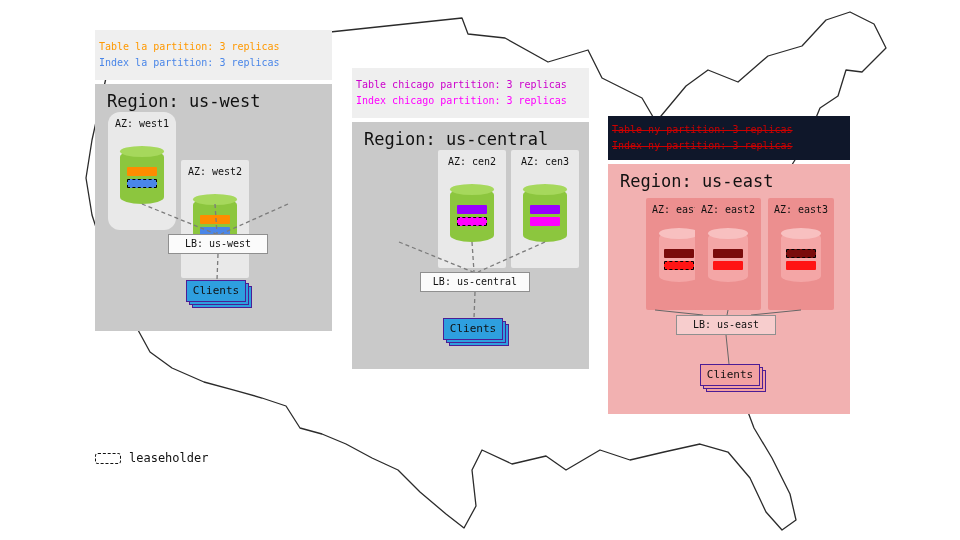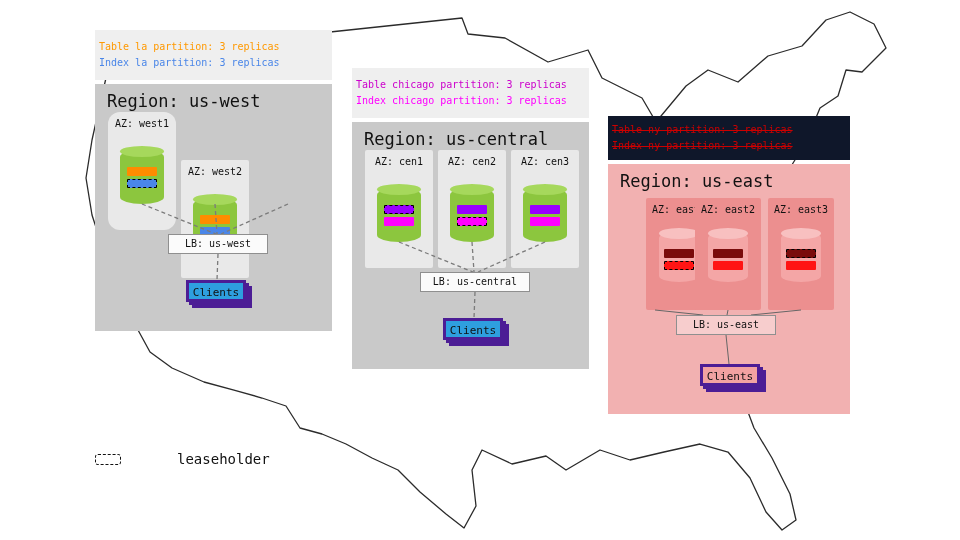--- a/index.html
+++ b/index.html
@@ -34,36 +34,36 @@
   .bar.b2 { top: 33px; }
   .bar.leaseholder { border-color: #000; }
 
   .conn { position: absolute; left: 0; top: 0; }
   .conn line { stroke: #7b7b7b; stroke-width: 1.3; stroke-dasharray: 4 3; }
   .conn.solid line { stroke: #666; stroke-width: 1; stroke-dasharray: none; }
 
   .lb { position: absolute; height: 20px; line-height: 18px; text-align: center; font-size: 10px; border: 1px solid #8f8f8f; white-space: nowrap; }
 
   .clients { position: absolute; width: 60px; height: 22px; }
-  .cl-layer, .cl-top { position: absolute; width: 60px; height: 22px; border: 3px solid #4c1d95; }
+  .cl-layer, .cl-top { position: absolute; width: 60px; height: 22px; border: 1px solid #4c1d95; }
   .cl-layer.l1 { left: 6px; top: 6px; }
   .cl-layer.l2 { left: 3px; top: 3px; }
   .cl-top { left: 0; top: 0; text-align: center; line-height: 20px; font-size: 11px; }
 
   
   .rg-east .cap { width: 242px; height: 44px; padding-top: 6px; }
   .rg-east .rbox { width: 242px; height: 250px; }
   .rg-east .az { top: 34px; width: 66px; height: 112px; }
   .rg-east .cyl { width: 40px; height: 54px; margin-top: 12px; }
   .rg-east .cyl-body { top: 4px; height: 50px; border-radius: 20px/6px; }
   .rg-east .bar { left: 5px; }
 
   .legend { position: absolute; left: 95px; top: 451px; display: flex; align-items: center; gap: 8px; z-index: 2; }
   .swatch { width: 26px; height: 11px; border: 1.6px dashed #111; border-radius: 3px; background: transparent; }
-  .legend-label { font-size: 14px; margin-left: 48px; }
+  .legend-label { font-size: 12px; }
 </style>
 </head>
 <body>
 
 <svg class="map-svg" width="960" height="540" viewBox="0 0 960 540">
   <path d="M 112,62 L 210,48 L 330,32 L 462,18 L 468,34 L 505,38 L 548,62 L 588,50 L 602,78 L 642,98 L 656,122 L 686,86 L 708,70 L 738,82 L 768,56 L 802,46 L 826,20 L 850,12 L 874,24 L 886,48 L 862,72 L 846,70 L 838,96 L 820,108 L 806,142 L 790,168 L 776,196 L 784,232 L 766,278 L 748,318 L 738,358 L 742,396 L 754,428 L 772,458 L 790,494 L 796,520 L 782,530 L 766,512 L 750,478 L 728,452 L 700,444 L 664,452 L 630,460 L 600,450 L 566,470 L 546,456 L 512,464 L 482,450 L 472,470 L 476,506 L 464,528 L 446,514 L 420,492 L 398,470 L 372,458 L 346,444 L 322,434 L 300,428 L 286,406 L 262,398 L 234,390 L 204,382 L 172,368 L 150,352 L 138,330 L 122,300 L 106,258 L 92,215 L 86,178 L 92,140 L 100,104 L 106,78 Z"></path>
 </svg>
 
 <div class="rg" style="left:95px;top:30px">
   <div class="cap" style="background-color: rgb(239, 239, 239);">
@@ -112,29 +112,20 @@
 </div>
 
 <div class="rg" style="left:352px;top:68px">
   <div class="cap" style="background-color: rgb(239, 239, 239);">
     <div class="cap-line" style="color: rgb(204, 0, 204);">Table chicago partition: 3 replicas</div>
     <div class="cap-line" style="color: rgb(255, 0, 255);">Index chicago partition: 3 replicas</div>
   </div>
   <div class="rbox" style="background-color: rgb(201, 201, 201);">
     <div class="rtitle">Region: us-central</div>
 
-    <div class="az" style="left: 13px; background-color: rgb(233, 233, 233);">
-      <div class="az-label">AZ: cen1</div>
-      <div class="cyl">
-        <div class="cyl-body" style="background-color: rgb(140, 198, 62);"></div>
-        <div class="cyl-top" style="background-color: rgb(166, 216, 92);"></div>
-        <div class="bar b1 leaseholder" style="background-color: rgb(153, 0, 255);"></div>
-        <div class="bar b2" style="background-color: rgb(255, 0, 255);"></div>
-      </div>
-    </div>
 
     <div class="az" style="left: 86px; background-color: rgb(233, 233, 233);">
       <div class="az-label">AZ: cen2</div>
       <div class="cyl">
         <div class="cyl-body" style="background-color: rgb(140, 198, 62);"></div>
         <div class="cyl-top" style="background-color: rgb(166, 216, 92);"></div>
         <div class="bar b1" style="background-color: rgb(153, 0, 255);"></div>
         <div class="bar b2 leaseholder" style="background-color: rgb(255, 0, 255);"></div>
       </div>
     </div>

